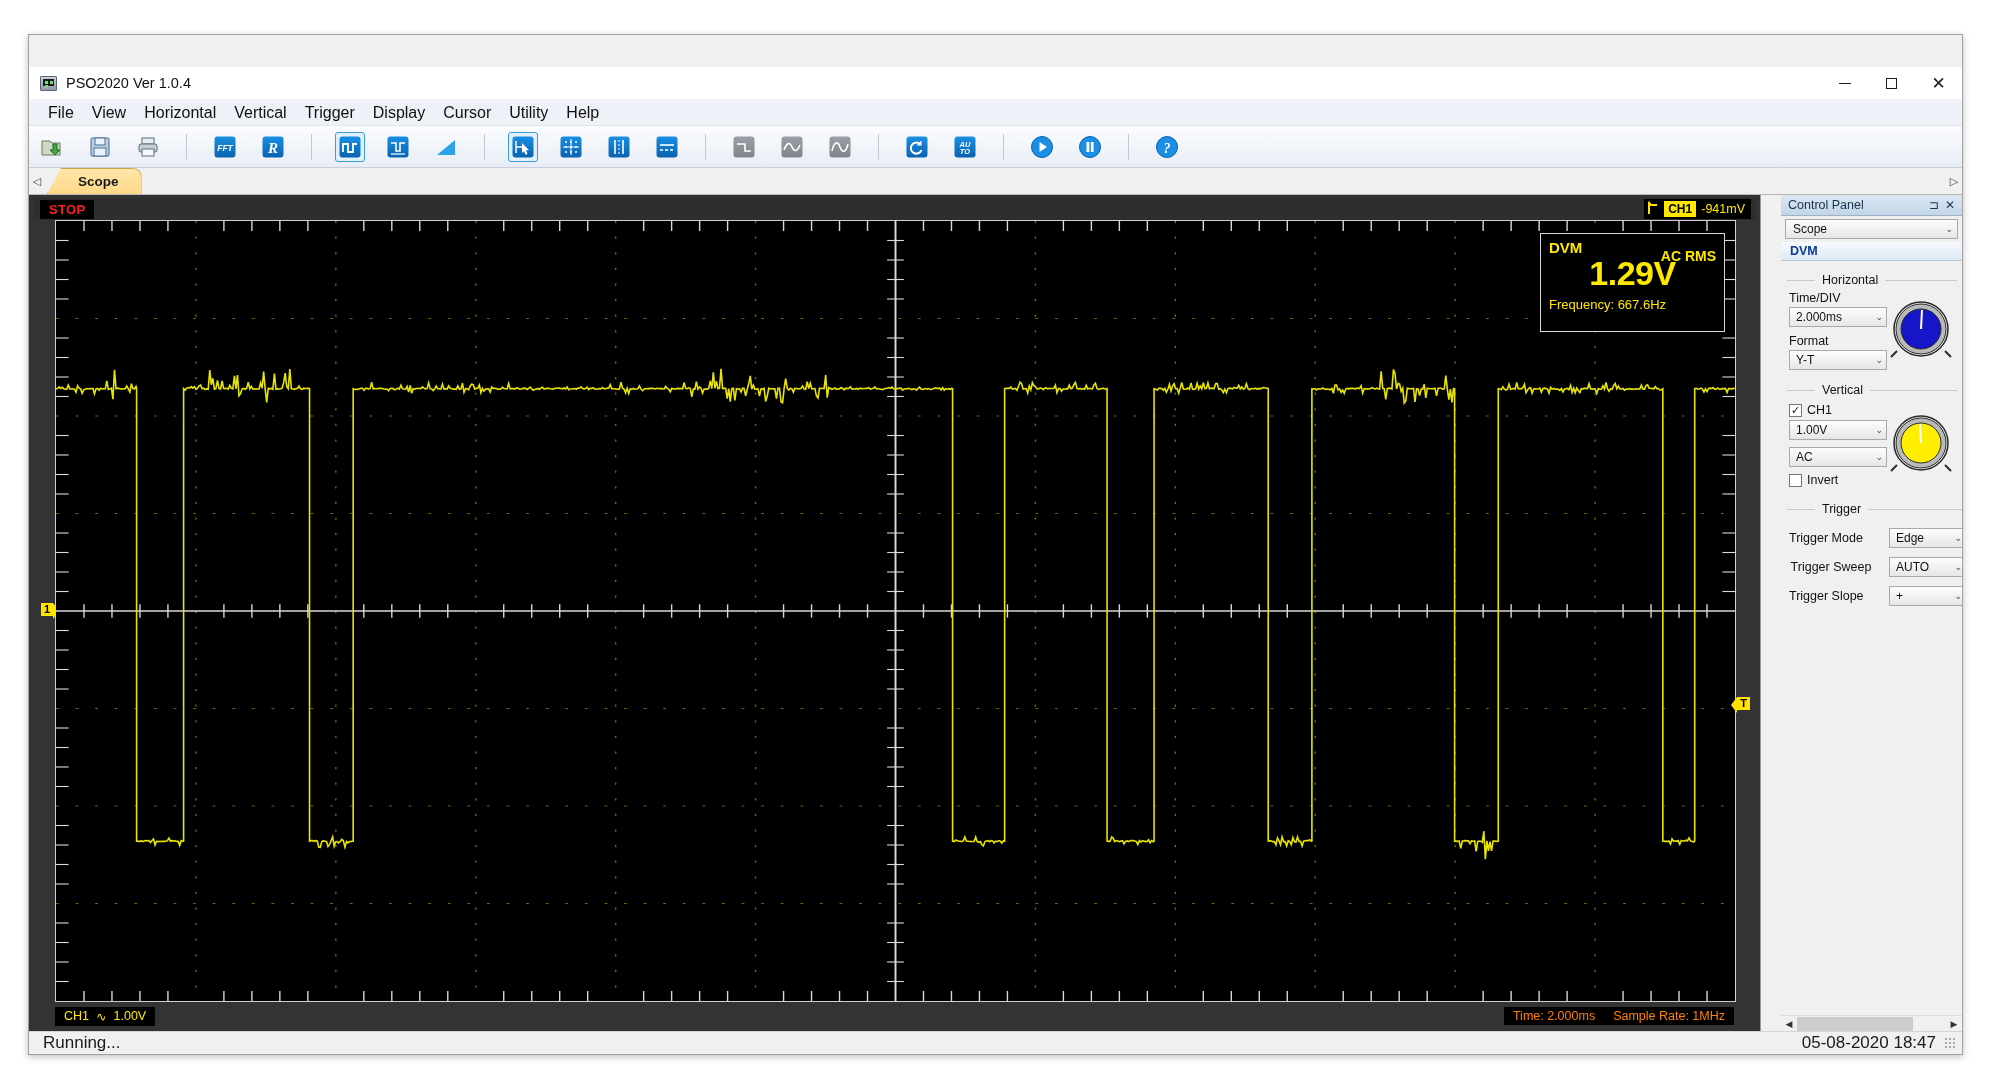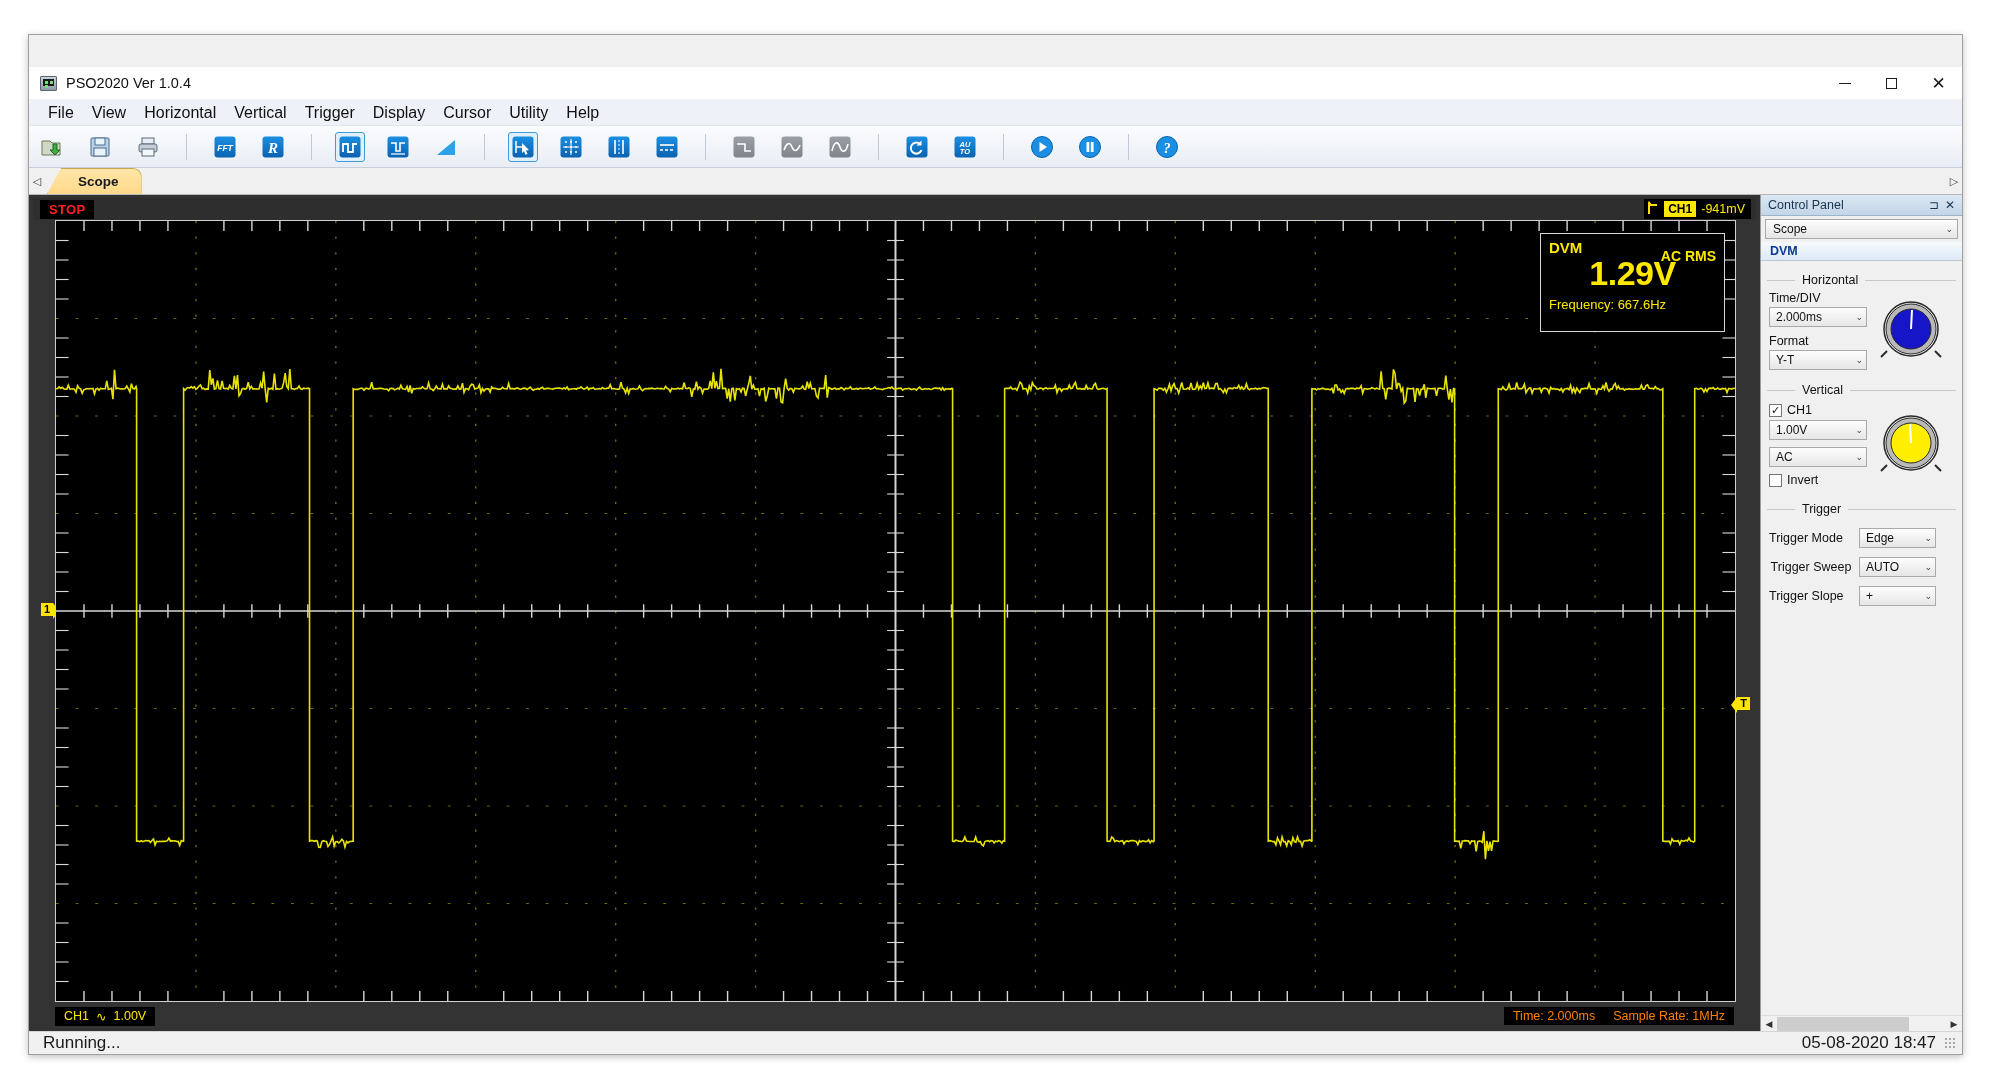--- a/index.html
+++ b/index.html
@@ -195,21 +195,21 @@
     position:absolute; right: 22px;
     background:#000; color:#ff8000; font-size:12.5px;
     padding: 2px 9px;
     display:flex; gap: 18px;
   }
 
   
   .cp {
     width: 201px; min-width: 201px;
     background: #f0f0f0;
-    display: flex; flex-direction: column;
+    display: flex; flex-direction: column; padding-left: 20px;
   }
   .cp-head {
     height: 21px; min-height:21px;
     background: linear-gradient(#dbe7f3,#c3d5e8);
     border-bottom: 1px solid #9bb3cb;
     display: flex; align-items: center;
     padding: 0 4px 0 7px;
     font-size: 12.5px; color: #17334f;
   }
   .cp-head .ttl { flex:1; }
@@ -229,21 +229,21 @@
     display:flex; align-items:center;
     padding-left: 9px;
     font-size: 12.5px; font-weight: bold; color: #0b3c91;
   }
   .cp-body { flex:1; padding: 5px 6px; overflow:hidden; position:relative;}
   fieldset.grp {
     border: 1px solid #c8c8c8; border-left:none; border-right:none; border-bottom:none;
     margin: 7px 0 0 0; padding: 4px 2px 6px 2px;
   }
   fieldset.grp legend { font-size: 12.5px; color:#111; padding: 0 7px; margin-left: 26px;}
-  .row { display:flex; align-items:center; gap: 6px; margin: 3px 0; }
+  .row { display:flex; align-items:center; gap: 16px; margin: 3px 0; }
   .lbl { font-size: 12.5px; color:#111; }
   .sel-box {
     background: linear-gradient(#fdfdfd,#e6e6e6);
     border: 1px solid #a9a9a9;
     height: 20px; display:flex; align-items:center;
     padding: 0 3px 0 6px; font-size: 12px; color:#111;
     min-width: 62px;
   }
   .sel-box .v { flex:1; }
   .chev { font-size: 9px; color:#444; padding-left:5px;}

